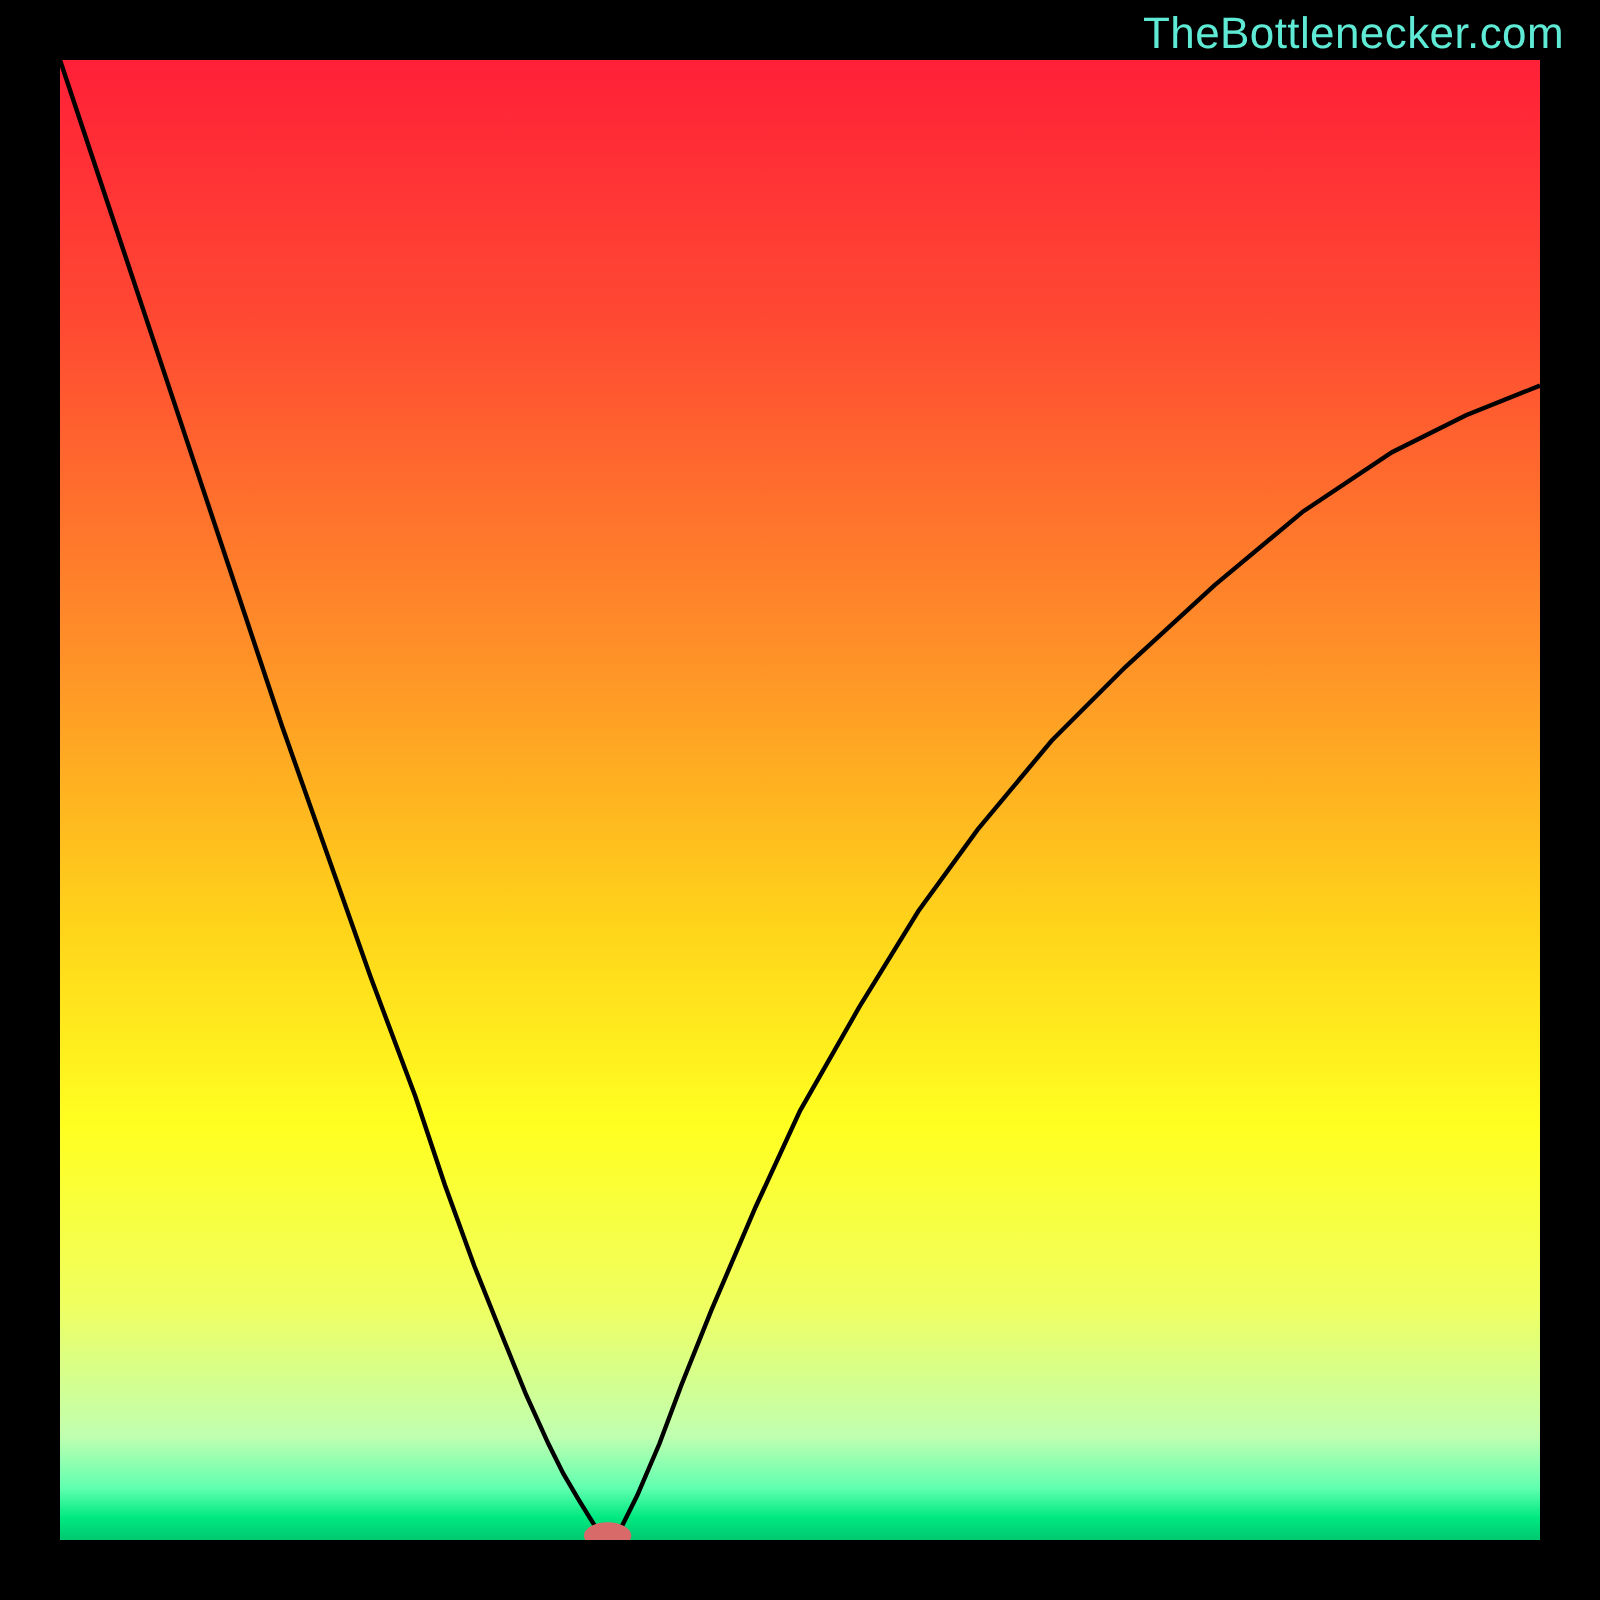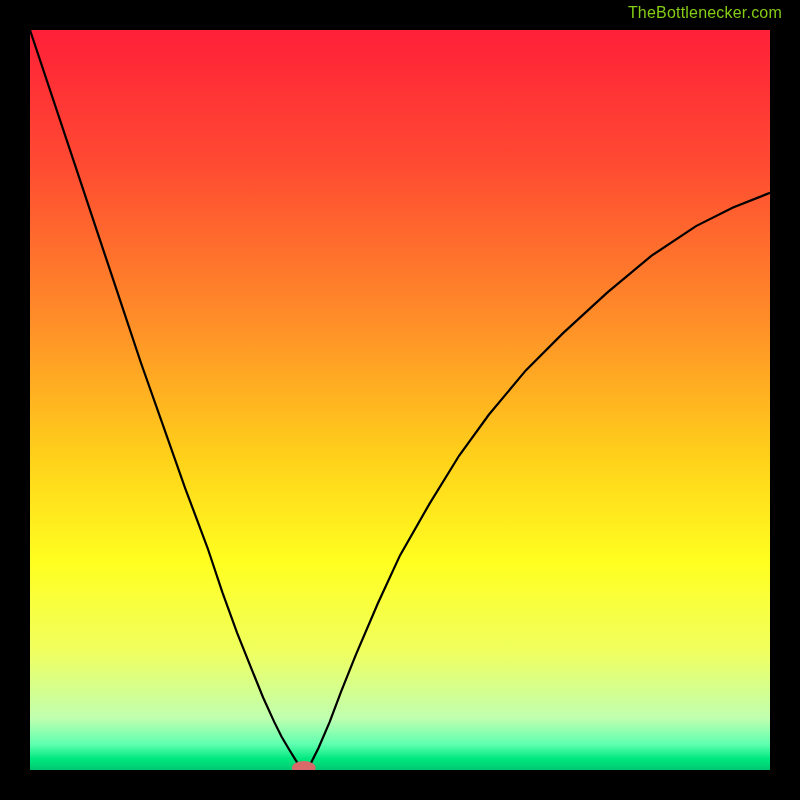--- a/index.html
+++ b/index.html
@@ -8,22 +8,22 @@
     width: 800px;
     height: 800px;
     background: #000;
     position: relative;
     font-family: Arial, sans-serif;
   }
   .watermark {
     position: absolute;
     top: 4px;
     right: 18px;
-    color: #84cc16;
-    font-size: 16px;
+    color: #5eead4;
+    font-size: 22px;
     font-weight: 500;
     letter-spacing: 0.2px;
     z-index: 10;
     margin-left: 17px;
   }
   .frame {
     position: absolute;
     top: 30px;
     left: 30px;
     width: 740px;

